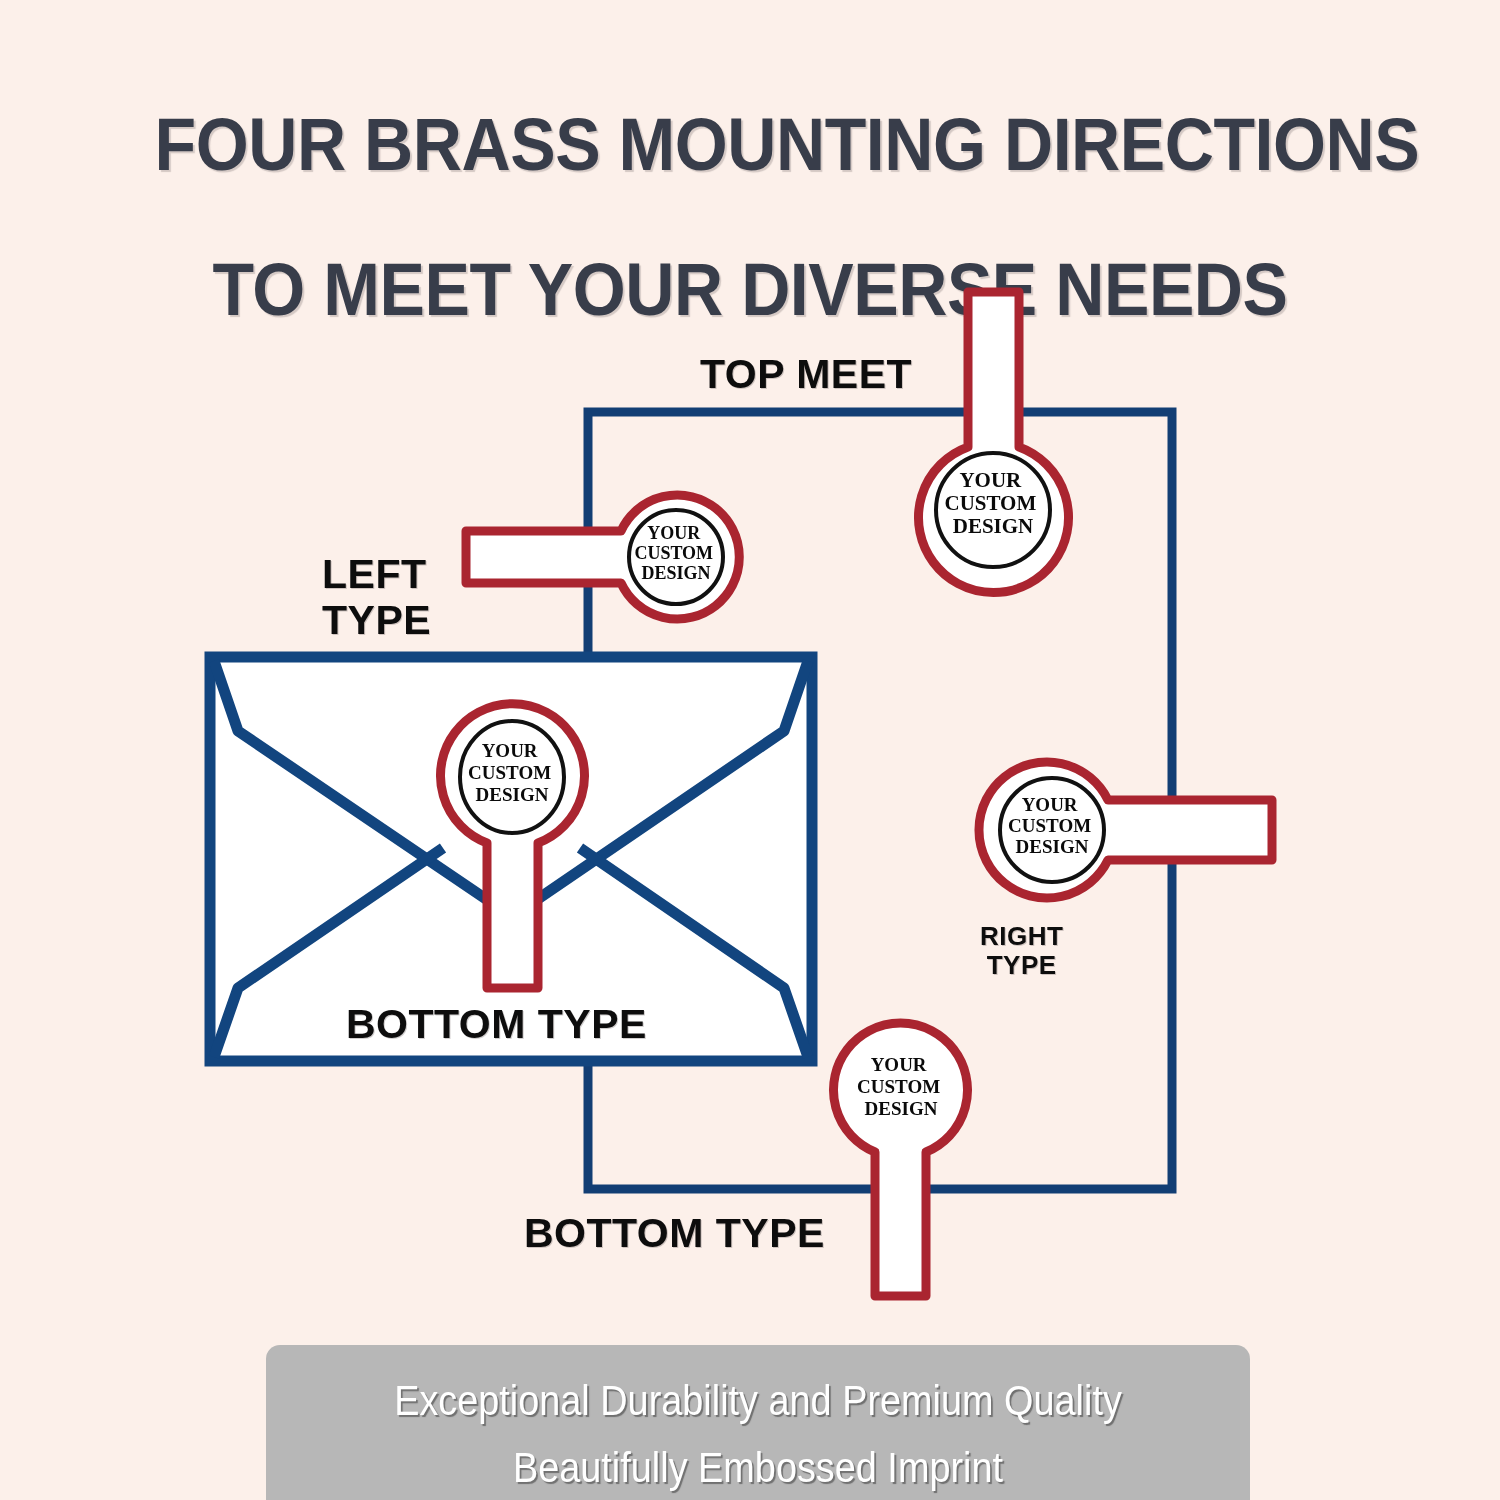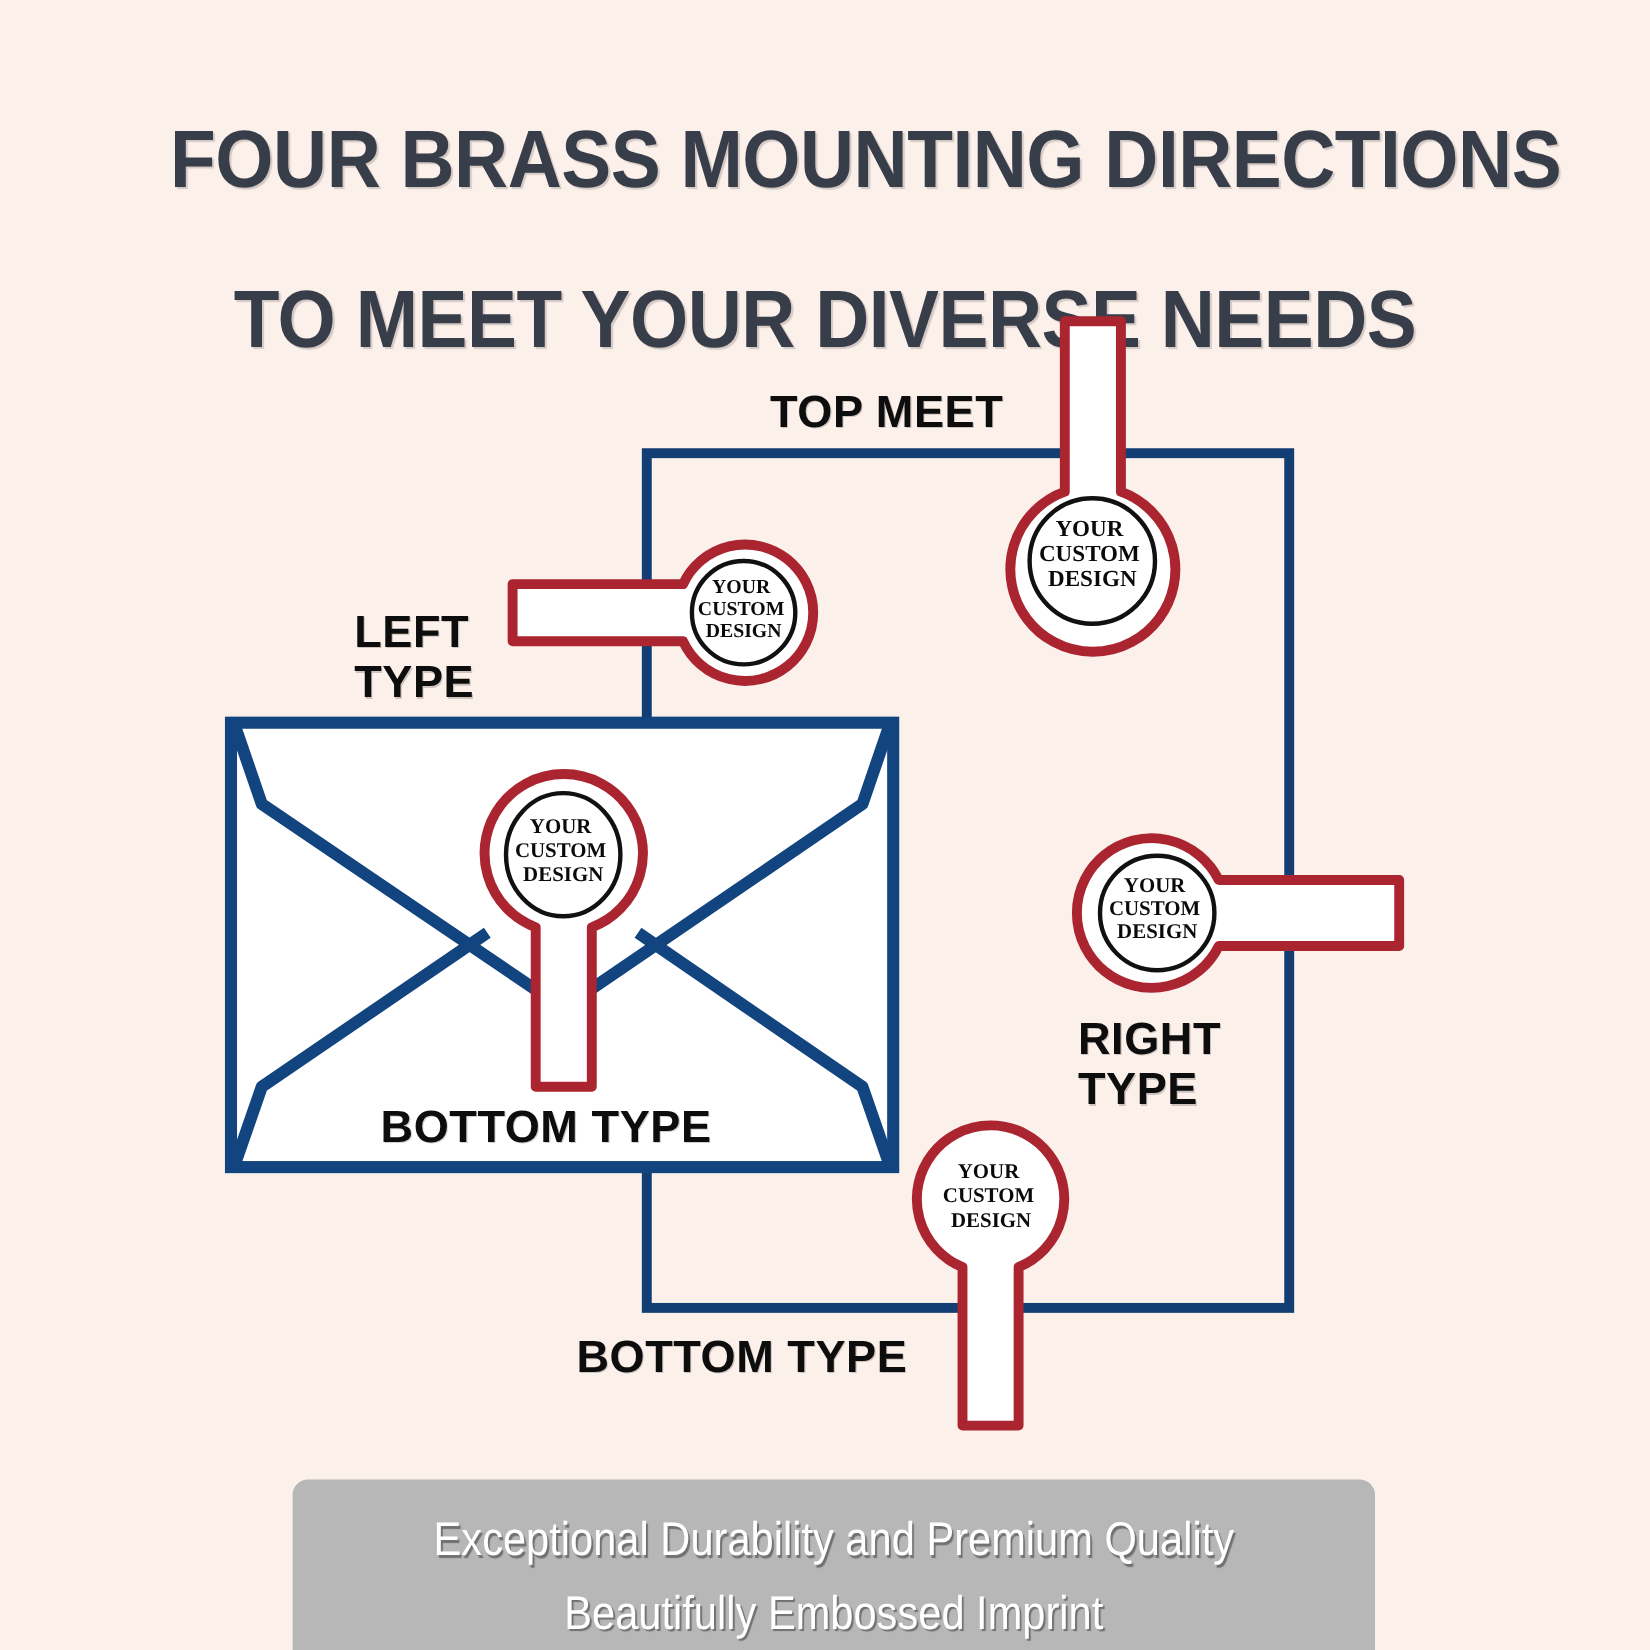--- a/index.html
+++ b/index.html
@@ -62,22 +62,22 @@
     font-size: 41px;
   }
   #label-left {
     left: 322px; top: 516px;
     font-size: 41px;
     text-align: left;
     margin-top: 36px;
   }
   #label-right {
     left: 980px; top: 922px;
-    font-size: 41px;
-    text-align: left;
+    font-size: 26px;
+    text-align: center;
   }
   #label-bottom-env {
     left: 346px; top: 1002px;
     font-size: 41px;
   }
   #label-bottom-outer {
     left: 524px; top: 1211px;
     font-size: 41px;
   }
   .footer-banner {

